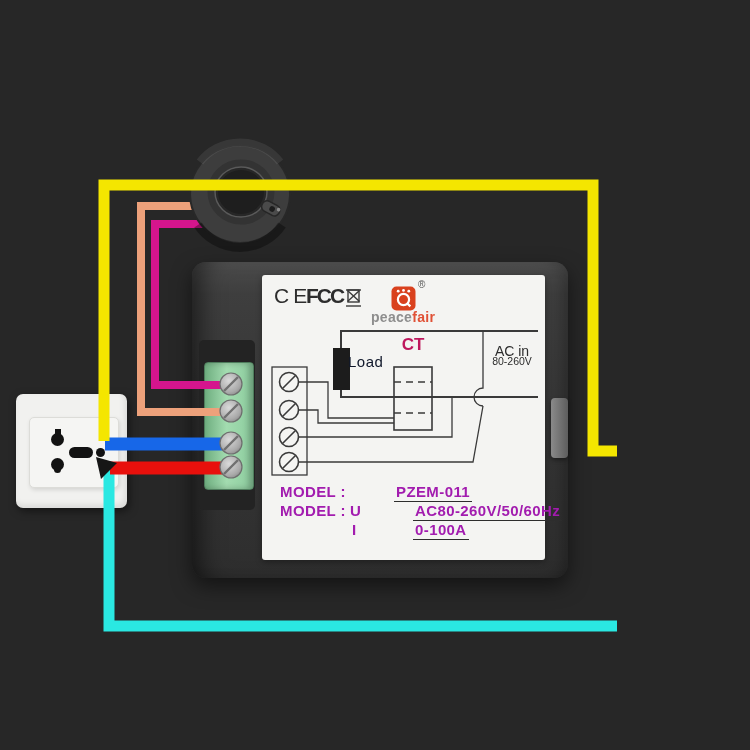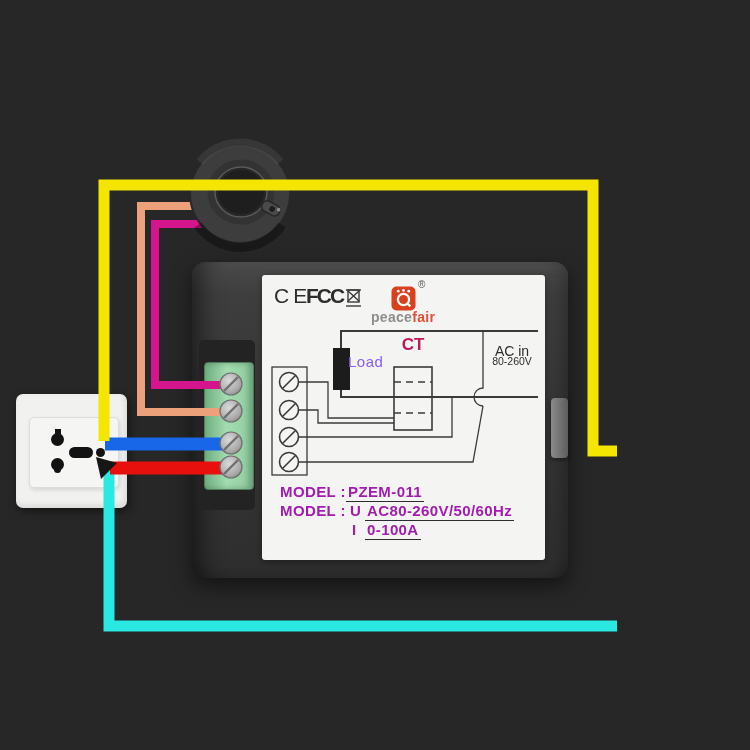--- a/index.html
+++ b/index.html
@@ -37,25 +37,25 @@
   .label .abs{position:absolute;white-space:nowrap;}
   .cert-ce{left:12px;top:9px;font-size:21px;letter-spacing:4px;font-weight:400;color:#2d2d2d;}
   .cert-fcc{left:44px;top:9px;font-size:21px;letter-spacing:-2px;font-weight:600;color:#2d2d2d;}
   .weee{left:82px;top:11px;}
   .brandmark{left:129px;top:11px;}
   .brand-reg{left:156px;top:4px;font-size:10px;color:#555;}
   .brand-text{left:109px;top:34px;font-size:14px;font-weight:700;letter-spacing:.3px;}
   .bt-peace{color:#8e8e8e;} .bt-fair{color:#e05136;}
   .schematic{position:absolute;left:0;top:0;}
   .sch-ct{left:132px;top:60px;width:38px;text-align:center;font-size:17px;font-weight:600;color:#be185d;}
-  .sch-load{left:86px;top:78px;font-size:15px;color:#8b5cf6;letter-spacing:.5px;}
+  .sch-load{left:86px;top:78px;font-size:15px;color:#0f172a;letter-spacing:.5px;}
   .sch-ac1{left:222px;top:68px;width:56px;text-align:center;font-size:14px;color:#2d2d2d;}
   .sch-ac2{left:222px;top:80px;width:56px;text-align:center;font-size:10.5px;color:#2d2d2d;}
   .spec{font-size:15px;font-weight:600;letter-spacing:.4px;color:#a21caf;}
-  .spec-val{border-bottom:1.6px solid #2d2d2d;padding:0 2px 1px 2px;}
+  .spec-val{border-bottom:1.6px solid #2d2d2d;padding:0 2px 1px 2px;margin-left:48px;}
   .model-key{left:18px;top:208px;} .model-val{left:84px;top:208px;}
   .range-key{left:18px;top:227px;} .range-u{left:88px;top:227px;} .range-uval{left:103px;top:227px;}
   .range-i{left:90px;top:246px;} .range-ival{left:103px;top:246px;}
 
   .overlay{position:absolute;left:0;top:0;pointer-events:none;}
 </style>
 </head>
 <body>
 
 <div class="scene">

